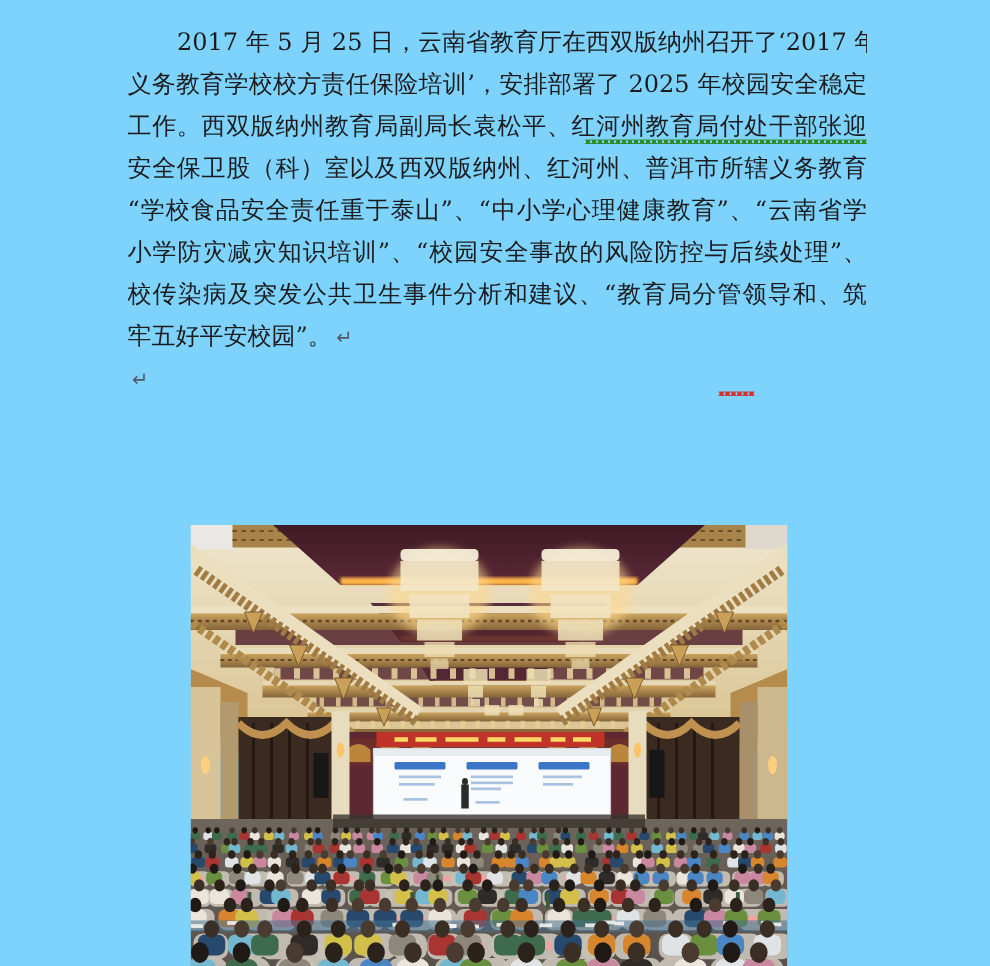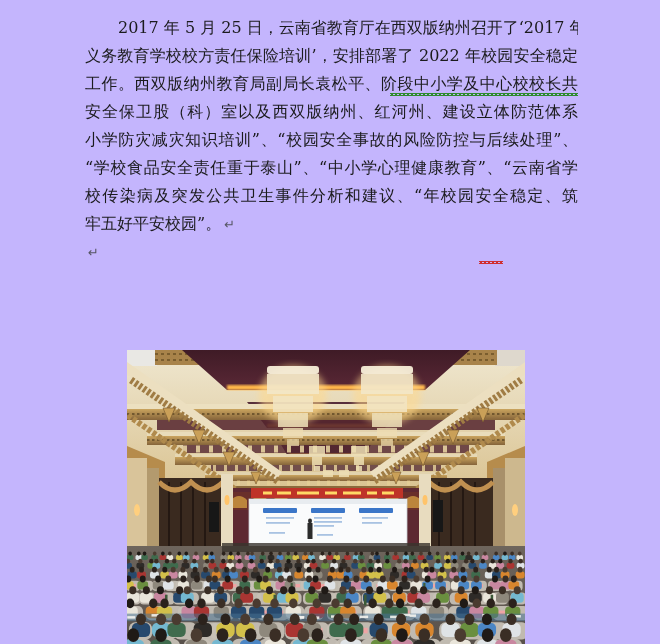--- a/index.html
+++ b/index.html
@@ -1,17 +1,17 @@
 <!DOCTYPE html>
 <html style="--text-color: #1b1b1d; --grammar-squiggle: #2e8b2e; --spelling-squiggle: #d03030; --ceiling-cream: #eee3c6; --ceiling-gold: #a8834a; --coffer-maroon: #47202b; --glow-amber: #ffb649; --wall-maroon: #5d2831; --curtain-brown: #3a2a1f; --pillar-cream: #e8dcbf; --banner-red: #bf3328; --screen-white: #fafbfc; --screen-blue: #3b76c8; --chair-grey: #c6c0b5; --tag-pink: #efa4a4; --table-blue: #47708f; --paper-white: #f4f3ee;"><head>
 <meta charset="utf-8">
 <style>
   html,body{margin:0;padding:0}
   body{width:660px;height:644px;background:#ffffff;overflow:hidden}
-  .page{position:relative;width:660px;height:644px;background:#c4b5fd;
+  .page{position:relative;width:660px;height:644px;background:#7dd3fc;
         font-family:"DejaVu Serif","Liberation Serif",serif;color:var(--text-color,#1b1b1d)}
   .text-block{position:absolute;left:85px;top:0;width:493px;padding-top:14px;
         font-size:16px;line-height:28px}
   .line{height:28px;overflow:hidden;white-space:nowrap;
         text-align:justify;text-align-last:justify}
   .line.first{text-indent:33px}
   .line.last{text-align:center;text-align-last:left}
   .pmark{font-family:"DejaVu Sans","Liberation Sans",sans-serif;
          font-size:13px;color:#565664;margin-left:3px}
   .empty-line{height:28px;text-align:left;text-align-last:left}
@@ -23,26 +23,26 @@
   .photo{position:absolute;left:127px;top:350px;width:398px;height:294px;overflow:hidden}
   .photo svg{display:block}
 </style>
 </head>
 <body>
 
 <div class="page">
 
   <div class="text-block">
     <div class="line first">2017 年 5 月 25 日，云南省教育厅在西双版纳州召开了‘2017 年</div>
-    <div class="line">义务教育学校校方责任保险培训’，安排部署了 2022 年校园安全稳定</div>
-    <div class="line">工作。西双版纳州教育局副局长袁松平、阶段中小学及中心校校长共</div>
-    <div class="line">安全保卫股（科）室以及西双版纳州、红河州、建设立体防范体系</div>
+    <div class="line">义务教育学校校方责任保险培训’，安排部署了 2025 年校园安全稳定</div>
+    <div class="line">工作。西双版纳州教育局副局长袁松平、红河州教育局付处干部张迎</div>
+    <div class="line">安全保卫股（科）室以及西双版纳州、红河州、普洱市所辖义务教育</div>
+    <div class="line">“学校食品安全责任重于泰山”、“中小学心理健康教育”、“云南省学</div>
     <div class="line">小学防灾减灾知识培训”、“校园安全事故的风险防控与后续处理”、</div>
-    <div class="line">“学校食品安全责任重于泰山”、“中小学心理健康教育”、“云南省学</div>
-    <div class="line">校传染病及突发公共卫生事件分析和建议、“年校园安全稳定、筑</div>
+    <div class="line">校传染病及突发公共卫生事件分析和建议、“教育局分管领导和、筑</div>
     <div class="line last"><span>牢五好平安校园”。</span><span class="pmark">↵</span></div>
     <div class="empty-line"><span class="pmark">↵</span></div>
 
     <div class="squiggle" style="--sq:var(--grammar-squiggle);left:305px;top:93px;width:188px"></div>
     <div class="squiggle" style="--sq:var(--spelling-squiggle);left:394px;top:261px;width:24px"></div>
   </div>
 
   <div class="photo">
     <svg width="398" height="300" viewBox="0 0 398 300" xmlns="http://www.w3.org/2000/svg">
       <defs>

